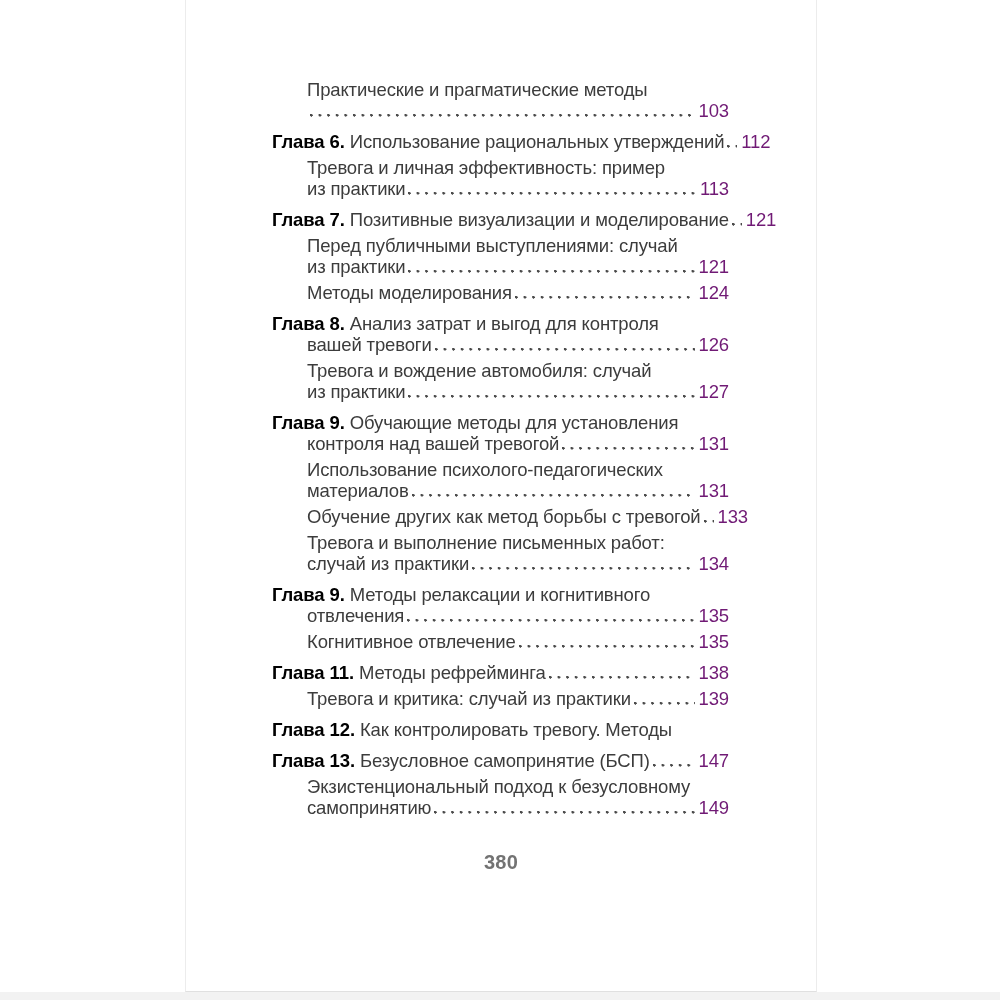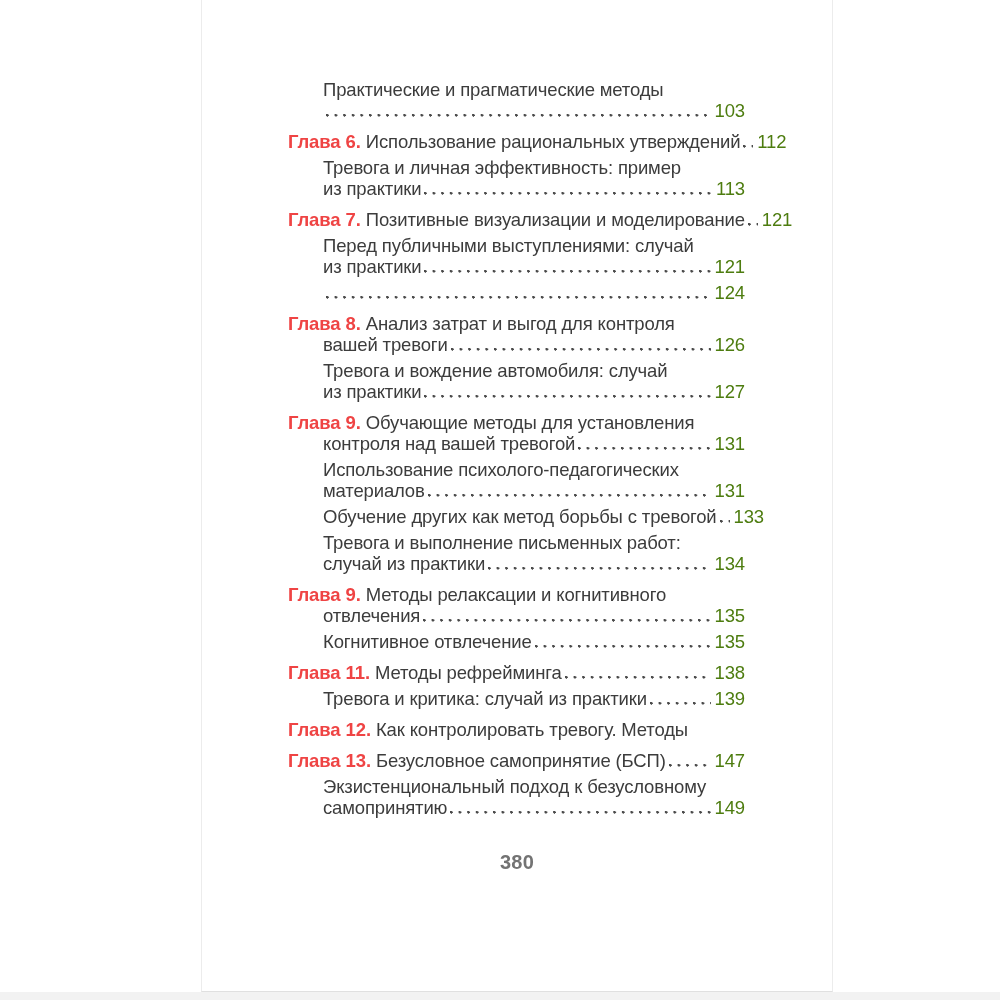--- a/index.html
+++ b/index.html
@@ -6,21 +6,21 @@
     margin: 0;
     padding: 0;
     width: 1000px;
     height: 1000px;
     background: #ffffff;
     overflow: hidden;
     font-family: "Liberation Sans", "DejaVu Sans", sans-serif;
   }
   .book-page {
     position: absolute;
-    left: 201px;
+    left: 185px;
     top: 0;
     width: 632px;
     height: 992px;
     background: #ffffff;
     border-left: 1px solid #ececec;
     border-right: 1px solid #ececec;
     border-bottom: 1px solid #e0e0e0;
     box-sizing: border-box;
   }
   .bottom-shade {
@@ -40,35 +40,35 @@
   }
   .entry { margin-top: 5px; }
   .entry.chapter { margin-top: 10px; }
   .entry:first-child { margin-top: 0; }
   .line {
     display: flex;
     align-items: flex-end;
   }
   .line.indent { padding-left: 35px; }
   .t { white-space: nowrap; flex: 0 0 auto; }
-  .prefix { font-weight: bold; color: #ef4444; letter-spacing: -0.1px; }
+  .prefix { font-weight: bold; color: #000000; letter-spacing: -0.1px; }
   .dots {
     flex: 1 1 auto;
     min-width: 10px;
     height: 3px;
     margin: 0 0 4px 3px;
     background-image: radial-gradient(circle at 1.3px 1.3px, #4a4a4a 1.15px, rgba(0,0,0,0) 1.5px);
     background-size: 8.6px 3px;
     background-repeat: repeat-x;
     background-position: left bottom;
   }
   .pg {
     flex: 0 0 auto;
     margin-left: 4px;
-    color: #4d7c0f;
+    color: #701a75;
   }
   .folio {
     margin-top: 33px;
     text-align: center;
     font-weight: bold;
     font-size: 20px;
     color: #737373;
     letter-spacing: 0.2px;
   }
 </style>
@@ -115,20 +115,21 @@
           <span class="t">Перед публичными выступлениями: случай</span>
         </div>
         <div class="line indent">
           <span class="t">из практики</span>
           <span class="dots"></span>
           <span class="pg">121</span>
         </div>
       </div>
       <div class="entry sub">
         <div class="line indent">
+          <span class="t">Методы моделирования</span>
           <span class="dots"></span>
           <span class="pg">124</span>
         </div>
       </div>
       <div class="entry chapter">
         <div class="line">
           <span class="t"><span class="prefix">Глава 8.</span> Анализ затрат и выгод для контроля</span>
         </div>
         <div class="line indent">
           <span class="t">вашей тревоги</span>

